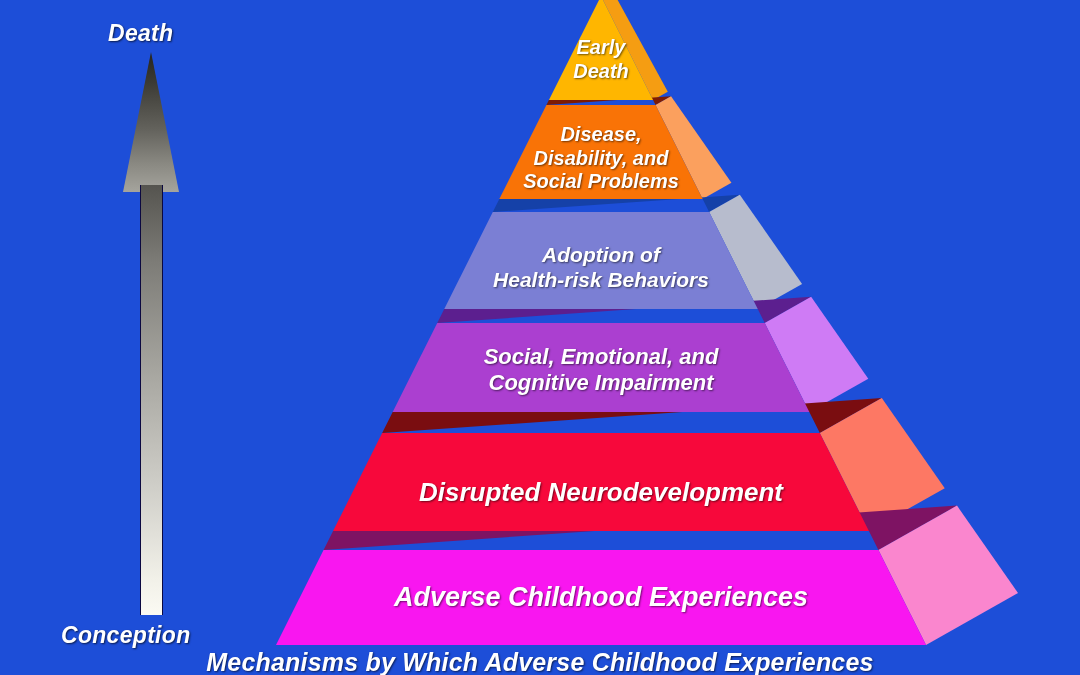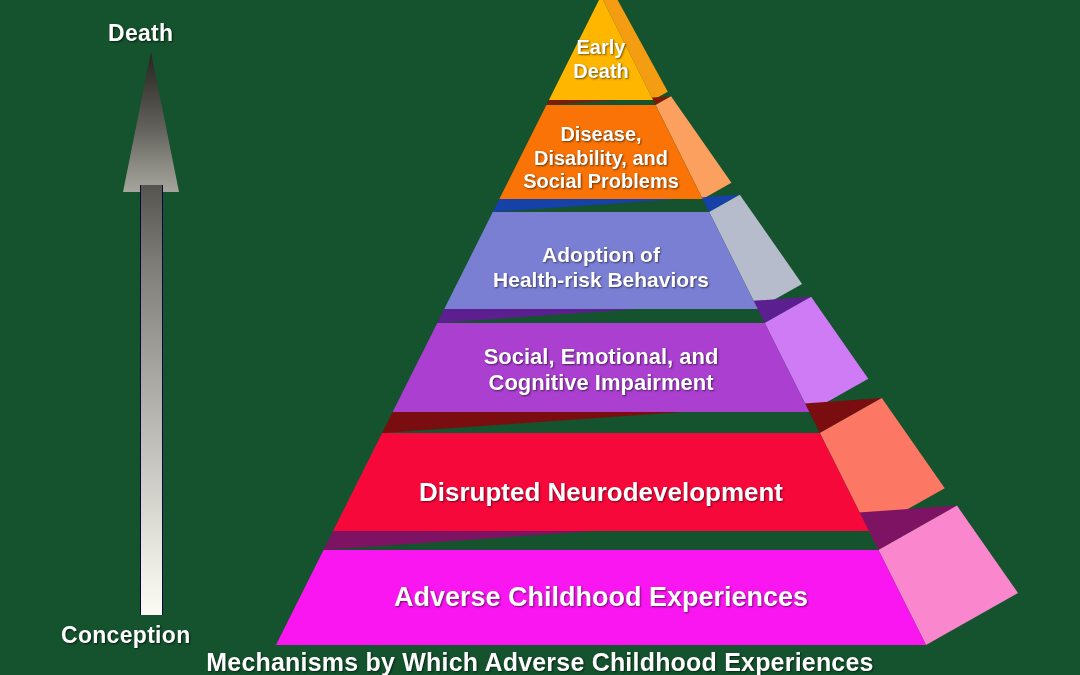--- a/index.html
+++ b/index.html
@@ -83,21 +83,21 @@
     color: #ffffff;
     font-weight: bold;
     font-size: 25px;
     letter-spacing: 0.2px;
     text-shadow: 1px 1px 2px rgba(0,0,0,0.6);
   }
 </style>
 </head>
 <body style="background: rgb(25, 17, 120);">
 
-<div id="stage" style="background: #14532d;">
+<div id="stage" style="background: #1d4ed8; font-style: italic;">
 
   <div id="timeline">
     <div class="arrow-label" id="death-label">Death</div>
     <div id="arrow-head"></div>
     <div id="arrow-shaft"></div>
     <div class="arrow-label" id="conception-label">Conception</div>
   </div>
 
   <div id="pyramid"><svg width="1080" height="675" viewBox="0 0 1080 675">
         <polygon points="590,-4 601.04,-10.24 656.8228043143298,91.66718027734977 642.080123266564,100" fill="#f59d12"></polygon>

